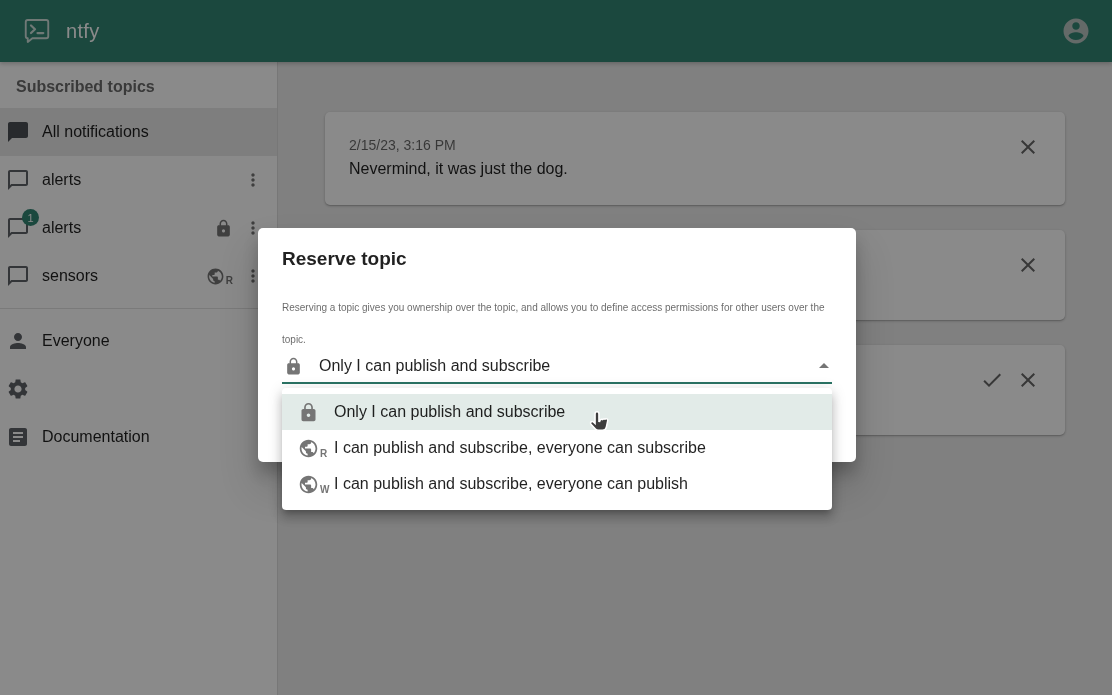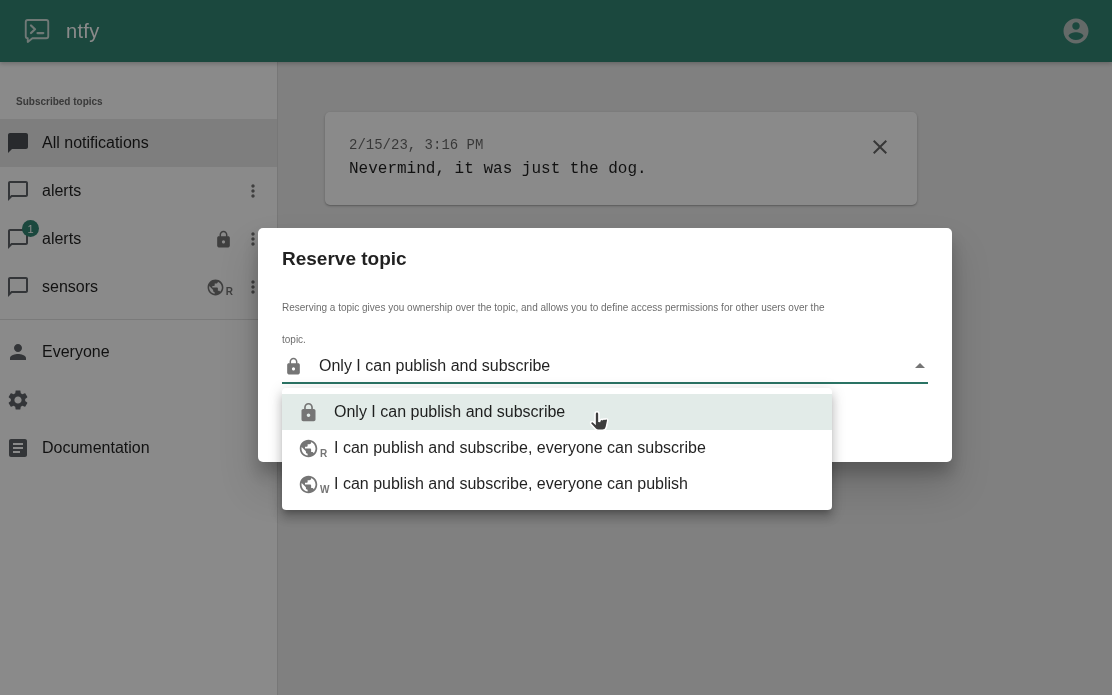--- a/index.html
+++ b/index.html
@@ -13,52 +13,52 @@
             box-shadow:0 2px 4px rgba(0,0,0,.2); }
   .appbar .logo { width:30px; height:30px; margin-left:6px; }
   .appbar .title { color:#fff; font-size:20px; font-weight:500; margin-left:14px; letter-spacing:.3px; }
   .appbar .spacer { flex:1; }
   .iconbtn { width:40px; height:40px; border:none; background:transparent; display:flex;
              align-items:center; justify-content:center; cursor:pointer; border-radius:50%; }
 
   
   .sidebar { position:absolute; top:62px; left:0; width:278px; bottom:0; background:#fff;
              border-right:1px solid #dcdcdc; z-index:1; }
-  .subheader { padding:16px 16px 12px; font-size:10px; font-weight:700; color:#6b6b6b;margin-top:18px; }
+  .subheader { padding:16px 16px 12px; font-size:16px; font-weight:700; color:#6b6b6b; }
   .nav-row { height:48px; display:flex; align-items:center; padding:0 10px 0 6px; gap:12px;
              font-size:16px; color:rgba(0,0,0,.87); cursor:pointer; }
   .nav-row.selected { background:rgba(0,0,0,.085); }
   .nav-row .ic { width:24px; height:24px; color:#5f6368; position:relative; flex:none; }
   .nav-row .label { flex:1; white-space:nowrap; overflow:hidden; }
   .nav-row .side-icons { display:flex; align-items:center; gap:6px; color:#757575; }
   .badge { position:absolute; top:-7px; right:-9px; min-width:17px; height:17px; padding:0 2px;
            background:#338574; color:#fff; border-radius:9px; font-size:11px; font-weight:500;
            display:flex; align-items:center; justify-content:center; }
   .divider { border-top:1px solid #e2e2e2; margin:8px 0; }
   .globe-wrap { position:relative; display:inline-flex; align-items:flex-end; }
   .globe-sub { font-size:10px; font-weight:700; color:#757575; line-height:1;
                position:relative; bottom:0px; margin-left:1px; }
 
   
   .main { position:absolute; top:62px; left:278px; right:0; bottom:0; background:#ededed; }
-  .card { position:absolute; left:47px; width:592px; background:#fff; border-radius:5px;
-          box-shadow:0 1px 3px rgba(0,0,0,.22), 0 1px 1px rgba(0,0,0,.12);font-family:Liberation Mono, monospace; }
+  .card { position:absolute; left:47px; width:740px; background:#fff; border-radius:5px;
+          box-shadow:0 1px 3px rgba(0,0,0,.22), 0 1px 1px rgba(0,0,0,.12); }
   .card .ts  { font-size:14px; color:rgba(0,0,0,.6); padding:25px 0 0 24px; }
   .card .msg { font-size:16px; color:rgba(0,0,0,.87); padding:7px 0 0 24px; }
   .card .act { position:absolute; top:23px; width:24px; height:24px; color:rgba(0,0,0,.6);
                background:transparent; border:none; cursor:pointer; }
   .card .act.x  { right:25px; }
   .card .act.ck { right:61px; }
   .card1 { top:50px;  height:93px; }
   .card2 { top:168px; height:90px; }
   .card3 { top:283px; height:90px; }
 
   
   .backdrop { position:absolute; inset:0; background:rgba(0,0,0,.46); z-index:5; }
-  .dialog { position:absolute; left:258px; top:228px; width:694px; height:234px; background:#fff;
+  .dialog { position:absolute; left:258px; top:228px; width:598px; height:234px; background:#fff;
             border-radius:5px; z-index:10;
             box-shadow:0 11px 15px rgba(0,0,0,.2), 0 24px 38px 3px rgba(0,0,0,.14); }
   .dialog .d-title { position:absolute; left:24px; top:20px; font-size:19px; font-weight:700;
                      color:rgba(0,0,0,.87); }
   .dialog .d-desc  { position:absolute; left:24px; top:64px; width:550px; font-size:10px;
                      line-height:32px; color:rgba(0,0,0,.6); }
   .select { position:absolute; left:24px; right:24px; top:122px; height:34px;
             border-bottom:2px solid #2a7364; display:flex; align-items:center; cursor:pointer; }
   .select .s-ic { width:19px; height:19px; color:#757575; margin-left:2px; flex:none; }
   .select .s-val { font-size:16px; color:rgba(0,0,0,.87); margin-left:16px; flex:1; }

